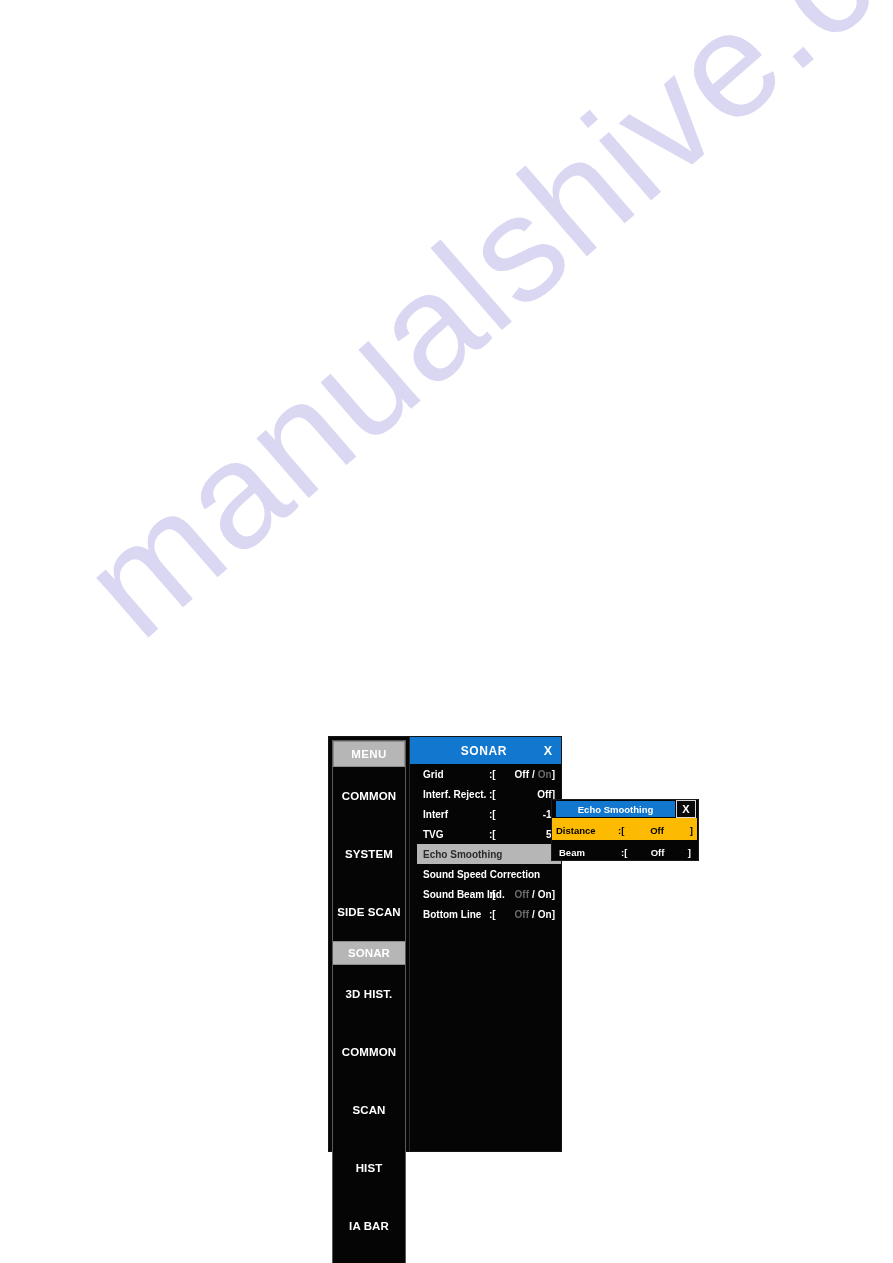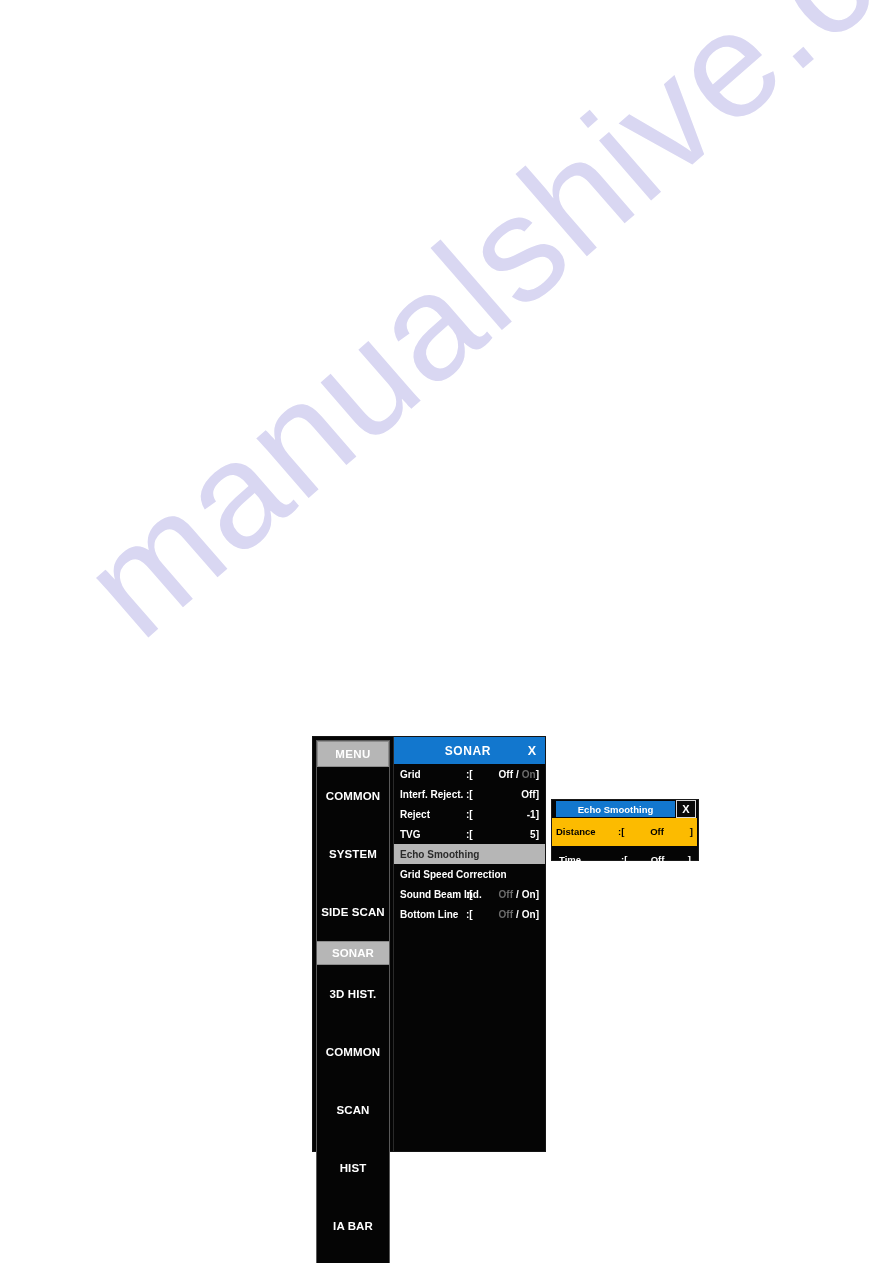--- a/index.html
+++ b/index.html
@@ -34,21 +34,21 @@
     font-weight: 400;
     letter-spacing: 2px;
     color: #d9d7f2;
     white-space: nowrap;
     user-select: none;
   }
 
   
   #device-panel {
     position: absolute;
-    left: 312px;
+    left: 328px;
     top: 736px;
     width: 234px;
     height: 416px;
     background: #050505;
     border: 1px solid #151515;
     box-sizing: border-box;
     z-index: 10;
     display: flex;
   }
 
@@ -168,20 +168,21 @@
 
   .opt-row {
     display: flex;
     align-items: center;
     height: 20px;
     padding: 0 7px 0 6px;
     color: #ffffff;
     font-size: 10px;
     font-weight: 700;
     position: relative;
+    margin-left: 7px;
   }
   .opt-row.highlight {
     background: #b6b6b6;
     color: #2b2b2b;
   }
   .opt-label {
     flex: 0 0 auto;
     white-space: nowrap;
   }
   .opt-valuewrap {
@@ -241,23 +242,23 @@
     color: #ffffff;
     font-size: 11px;
     font-weight: 700;
     display: flex;
     align-items: center;
     justify-content: center;
     margin: 0 2px 0 1px;
   }
   .popup-row {
     display: flex;
-    align-items: flex-start;
+    align-items: center;
     height: 20px;
-    padding: 8px 4px 0 4px;
+    padding: 2px 4px 0 4px;
     color: #ffffff;
     font-size: 9.5px;
     font-weight: 700;
     position: relative;
     margin: 0 3px;
   }
   .popup-row.selected {
     background: #fcbb00;
     color: #000000;
     margin: 0 1px 0 0;
@@ -358,40 +359,40 @@
         </div>
         <div class="opt-row">
           <span class="opt-label">Interf. Reject.</span>
           <span class="opt-valuewrap">
             <span class="br">:[</span>
             <span class="opt-value-center">Off</span>
             <span class="br">]</span>
           </span>
         </div>
         <div class="opt-row">
-          <span class="opt-label">Reject</span>
+          <span class="opt-label">Interf</span>
           <span class="opt-valuewrap">
             <span class="br">:[</span>
             <span class="opt-value-center">-1</span>
             <span class="br">]</span>
           </span>
         </div>
         <div class="opt-row">
           <span class="opt-label">TVG</span>
           <span class="opt-valuewrap">
             <span class="br">:[</span>
             <span class="opt-value-center">5</span>
             <span class="br">]</span>
           </span>
         </div>
         <div class="opt-row highlight">
           <span class="opt-label">Echo Smoothing</span>
         </div>
         <div class="opt-row">
-          <span class="opt-label">Grid Speed Correction</span>
+          <span class="opt-label">Sound Speed Correction</span>
         </div>
         <div class="opt-row">
           <span class="opt-label">Sound Beam Ind.</span>
           <span class="opt-valuewrap">
             <span class="br">:[</span>
             <span class="opt-value-center"><span class="off-dim">Off</span><span class="sep">/</span><span class="on">On</span></span>
             <span class="br">]</span>
           </span>
         </div>
         <div class="opt-row">
@@ -414,21 +415,21 @@
   <div id="popup-rows">
       <div class="popup-row selected">
         <span>Distance</span>
         <span class="popup-valuewrap">
           <span class="br">:[</span>
           <span class="popup-value">Off</span>
           <span class="br">]</span>
         </span>
       </div>
       <div class="popup-row">
-        <span>Time</span>
+        <span>Beam</span>
         <span class="popup-valuewrap">
           <span class="br">:[</span>
           <span class="popup-value">Off</span>
           <span class="br">]</span>
         </span>
       </div>
     </div>
 </div>
 
 </body></html>

